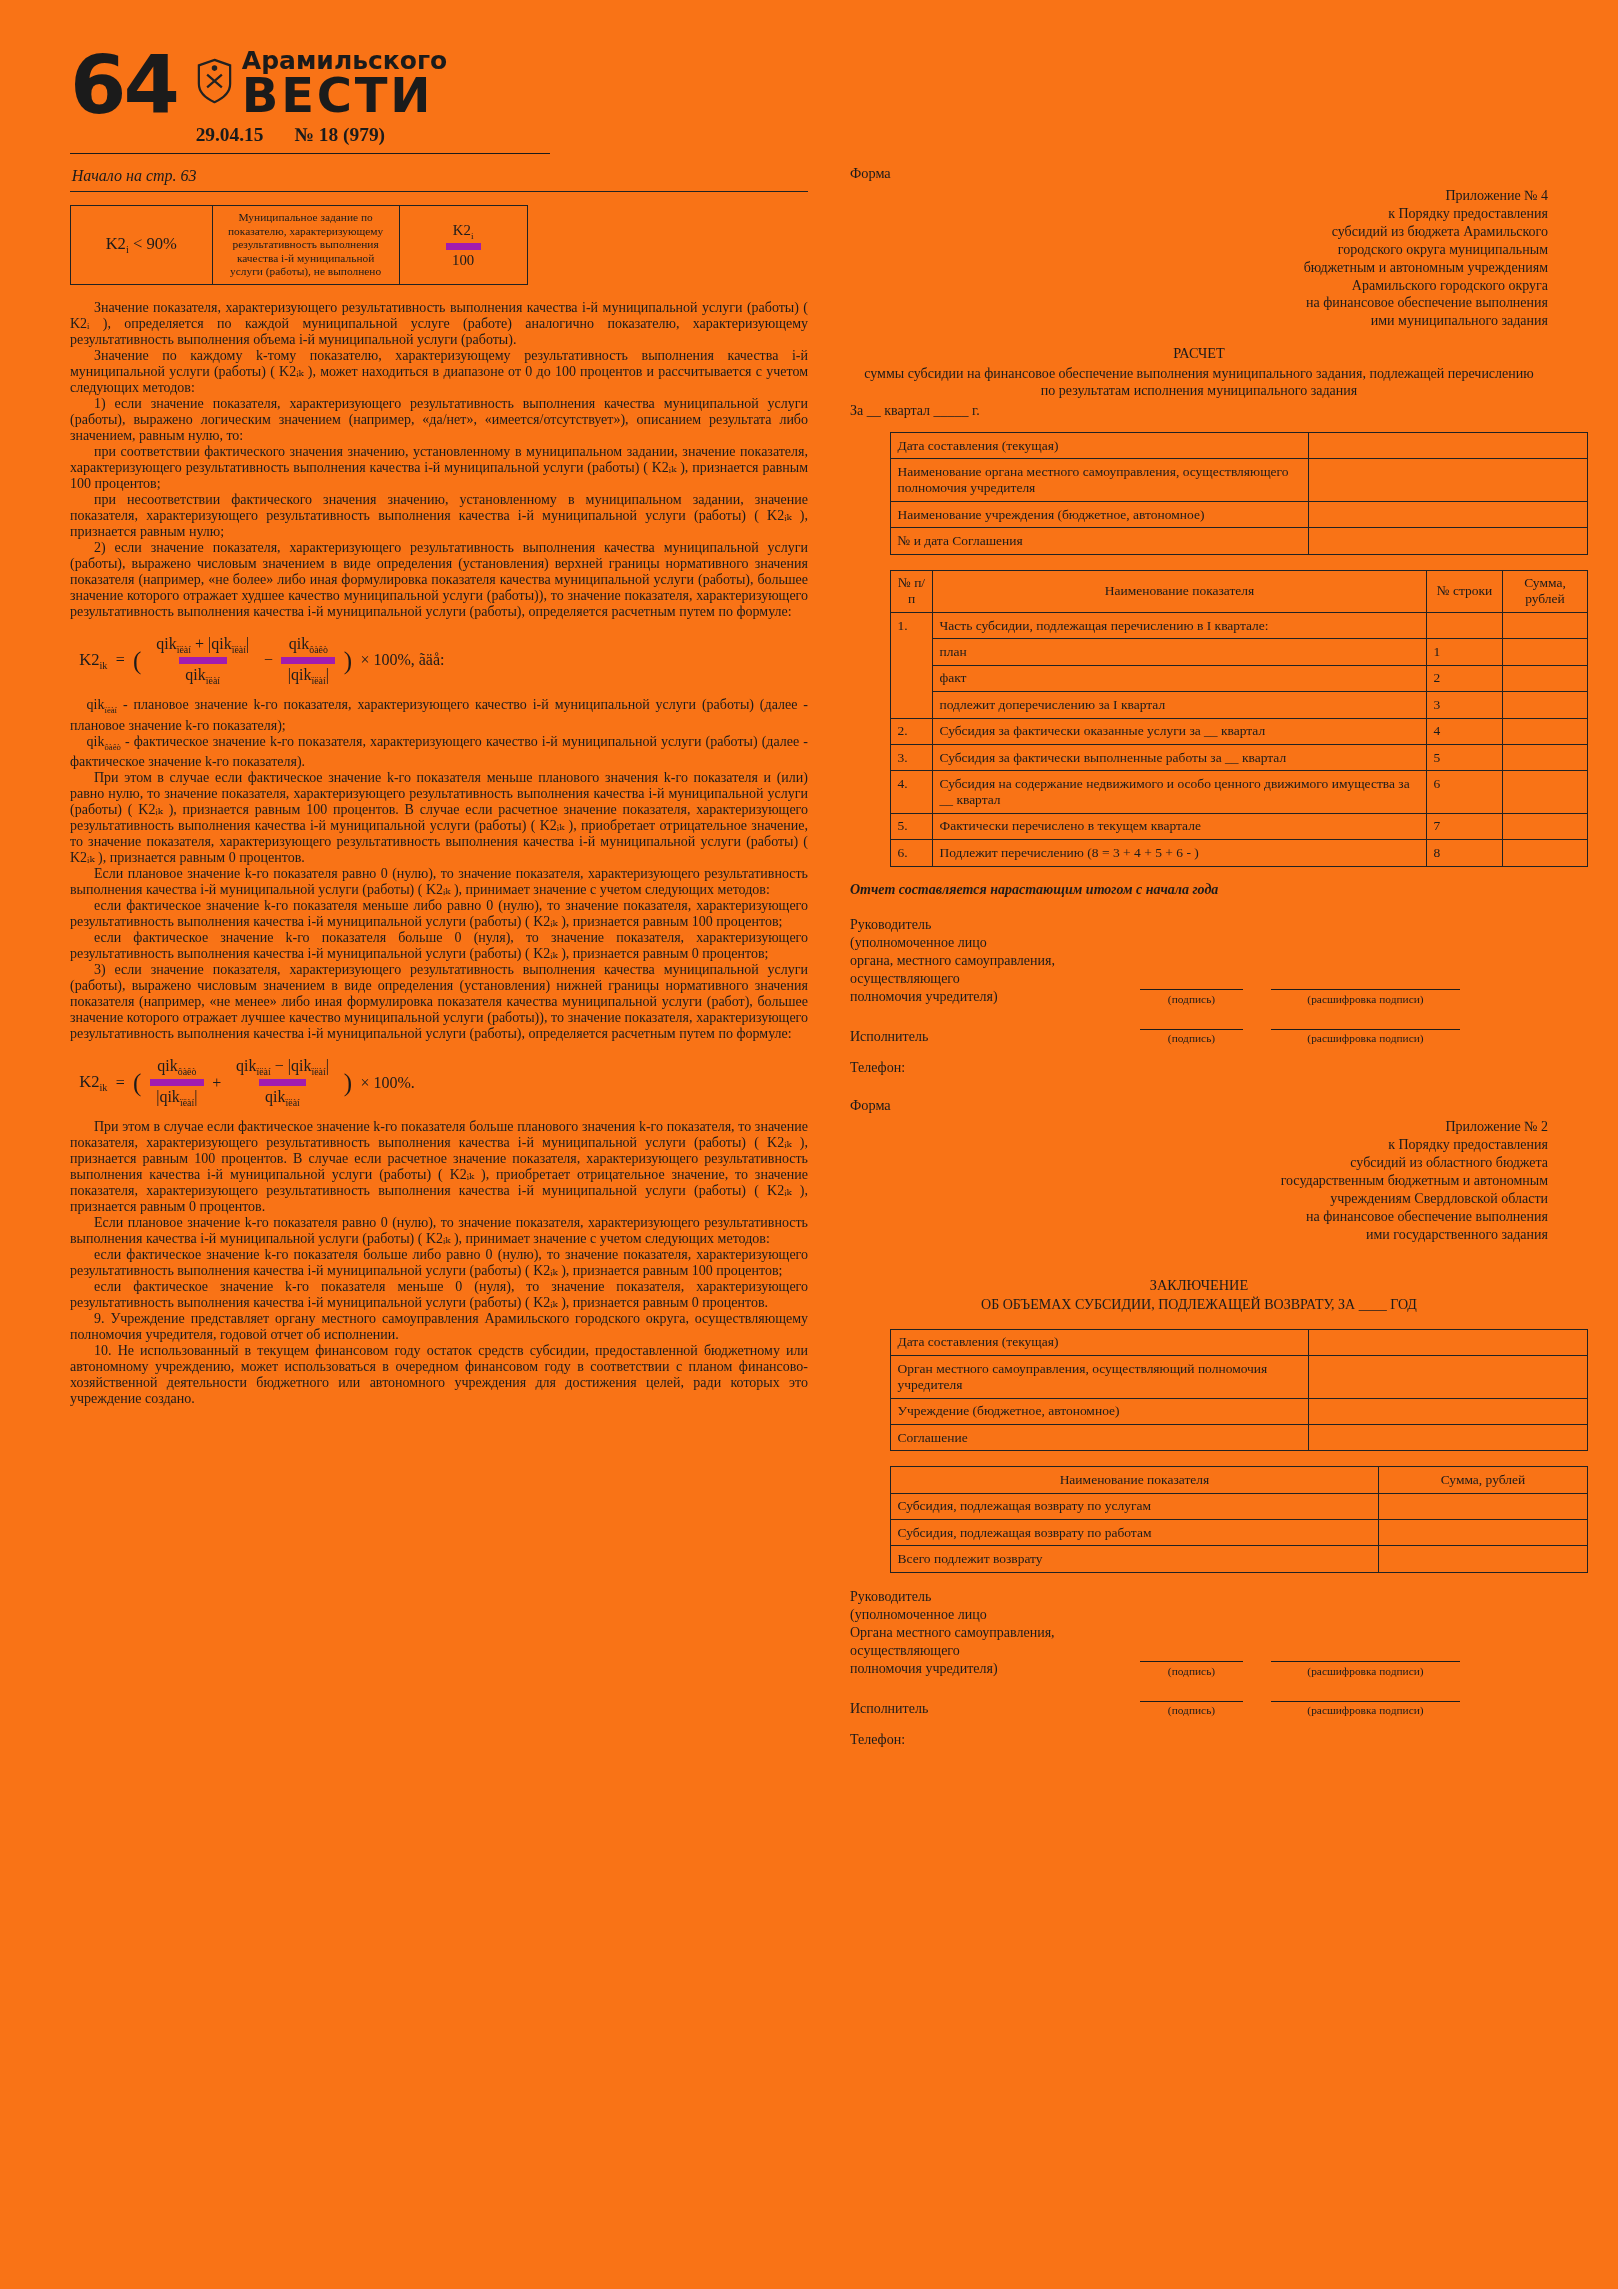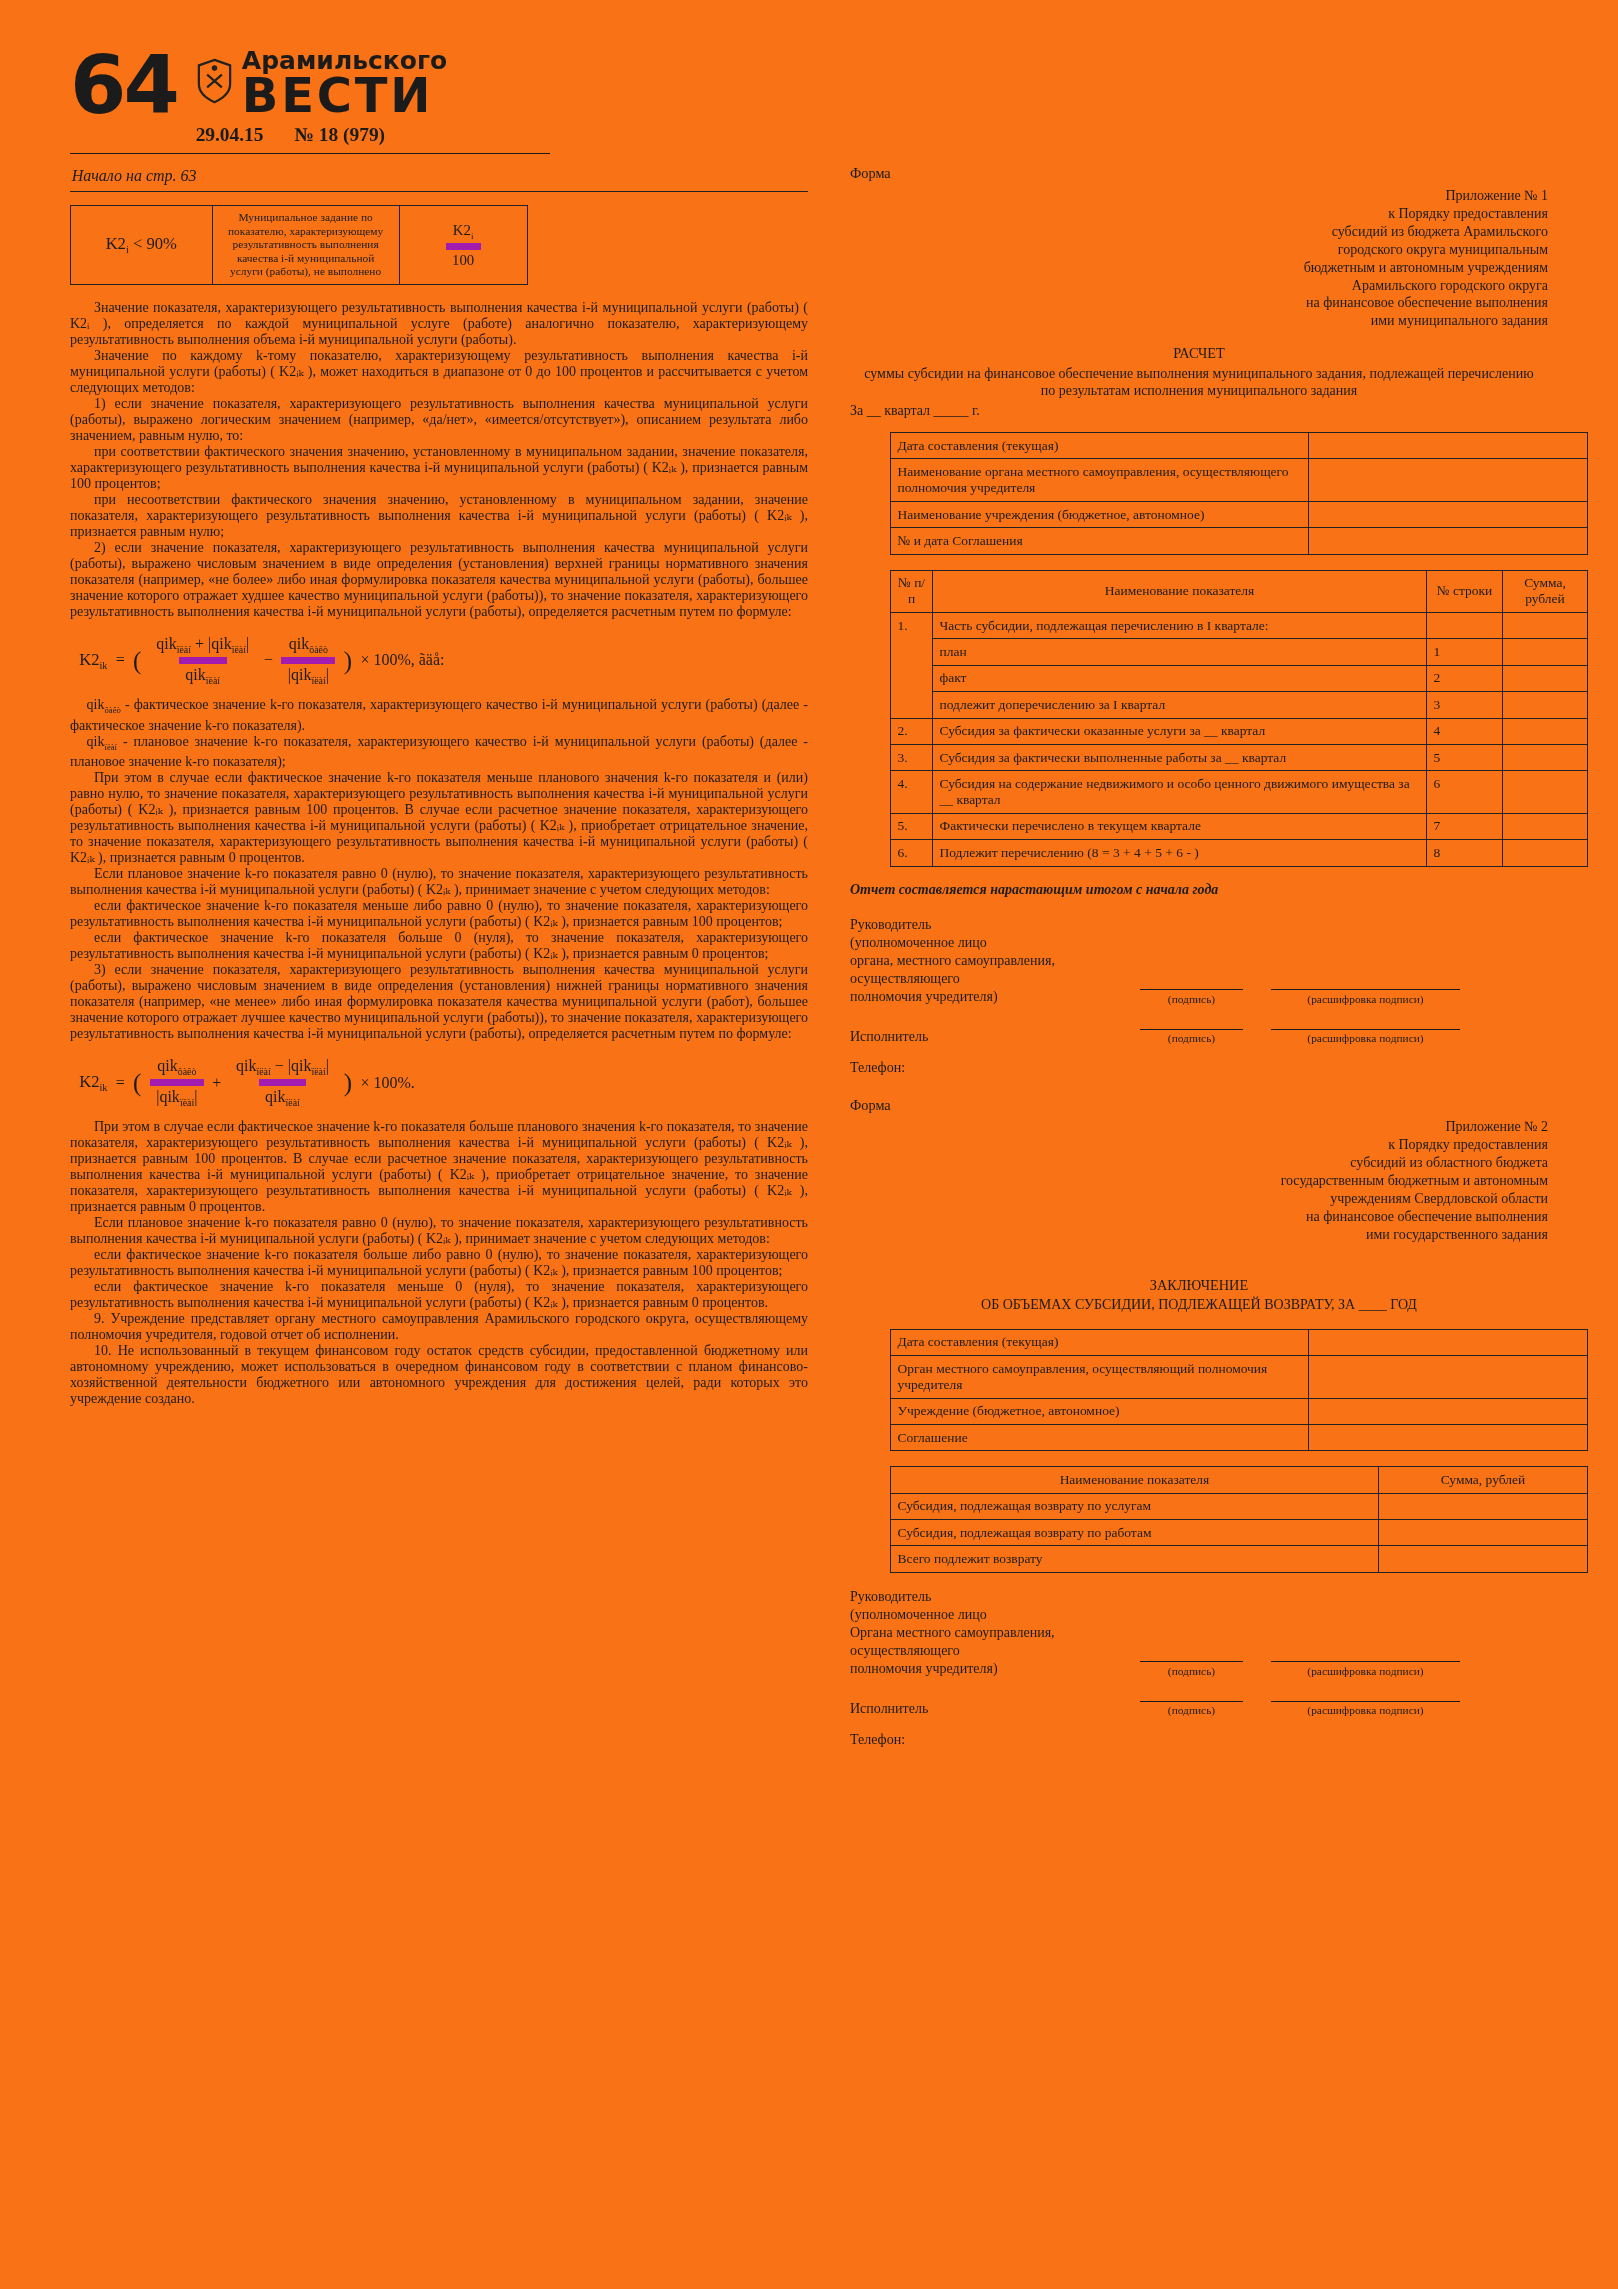--- a/index.html
+++ b/index.html
@@ -145,26 +145,26 @@
           <span>−</span>
           <span class="frac">
             <span class="num"><span>qik</span><sub>ôàêò</sub></span>
             <span class="den"><span>|qik</span><sub>ïëàí</sub><span>|</span></span>
           </span>
           <span class="paren">)</span>
           <span>×  100%, ãäå:</span>
         </div>
 
         <p class="def">
+          <span><span>qik</span><sub>ïëàí</sub></span>
+          <span>- плановое значение k-го показателя, характеризующего качество i-й муниципальной услуги (работы) (далее - плановое значение k-го показателя);</span>
+        </p>
+        <p class="def">
           <span><span>qik</span><sub>ôàêò</sub></span>
           <span>- фактическое значение k-го показателя, характеризующего качество i-й муниципальной услуги (работы) (далее - фактическое значение k-го показателя).</span>
-        </p>
-        <p class="def">
-          <span><span>qik</span><sub>ïëàí</sub></span>
-          <span>- плановое значение k-го показателя, характеризующего качество i-й муниципальной услуги (работы) (далее - плановое значение k-го показателя);</span>
         </p>
 
         <p>При этом в случае если фактическое значение k-го показателя меньше планового значения k-го показателя и (или) равно нулю, то значение показателя, характеризующего результативность выполнения качества i-й муниципальной услуги (работы) ( K2ᵢₖ ), признается равным 100 процентов. В случае если расчетное значение показателя, характеризующего результативность выполнения качества i-й муниципальной услуги (работы) ( K2ᵢₖ ), приобретает отрицательное значение, то значение показателя, характеризующего результативность выполнения качества i-й муниципальной услуги (работы) ( K2ᵢₖ ), признается равным 0 процентов.</p>
         <p>Если плановое значение k-го показателя равно 0 (нулю), то значение показателя, характеризующего результативность выполнения качества i-й муниципальной услуги (работы) ( K2ᵢₖ ), принимает значение с учетом следующих методов:</p>
         <p>если фактическое значение k-го показателя меньше либо равно 0 (нулю), то значение показателя, характеризующего результативность выполнения качества i-й муниципальной услуги (работы) ( K2ᵢₖ ), признается равным 100 процентов;</p>
         <p>если фактическое значение k-го показателя больше 0 (нуля), то значение показателя, характеризующего результативность выполнения качества i-й муниципальной услуги (работы) ( K2ᵢₖ ), признается равным 0 процентов;</p>
         <p>3) если значение показателя, характеризующего результативность выполнения качества муниципальной услуги (работы), выражено числовым значением в виде определения (установления) нижней границы нормативного значения показателя (например, «не менее» либо иная формулировка показателя качества муниципальной услуги (работ), большее значение которого отражает лучшее качество муниципальной услуги (работы)), то значение показателя, характеризующего результативность выполнения качества i-й муниципальной услуги (работы), определяется расчетным путем по формуле:</p>
 
         <div class="formula">
           <span class="flhs"><span>K2</span><sub>ik</sub></span>
@@ -190,21 +190,21 @@
         <p>9. Учреждение представляет органу местного самоуправления Арамильского городского округа, осуществляющему полномочия учредителя, годовой отчет об исполнении.</p>
         <p>10. Не использованный в текущем финансовом году остаток средств субсидии, предоставленной бюджетному или автономному учреждению, может использоваться в очередном финансовом году в соответствии с планом финансово-хозяйственной деятельности бюджетного или автономного учреждения для достижения целей, ради которых это учреждение создано.</p>
       </div>
     </div>
 
     <div class="col-right">
 
       <div class="form-label">Форма</div>
 
       <div class="appendix">
-        <div>Приложение № 1</div>
+        <div>Приложение № 4</div>
         <div>к Порядку предоставления</div>
         <div>субсидий из бюджета Арамильского</div>
         <div>городского округа муниципальным</div>
         <div>бюджетным и автономным учреждениям</div>
         <div>Арамильского городского округа</div>
         <div>на финансовое обеспечение выполнения</div>
         <div>ими муниципального задания</div>
       </div>
 
       <div class="doc-title">РАСЧЕТ</div>

